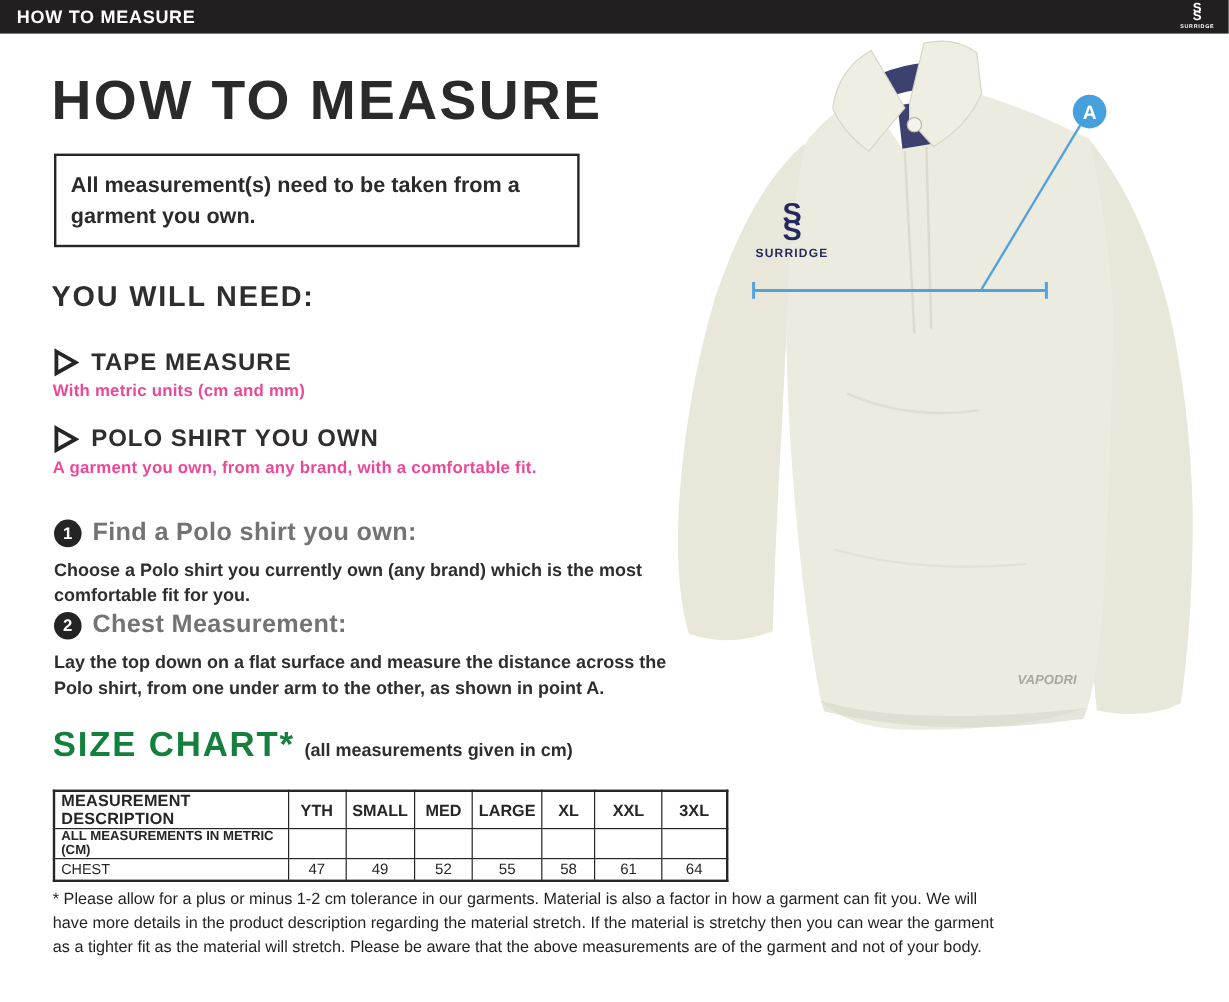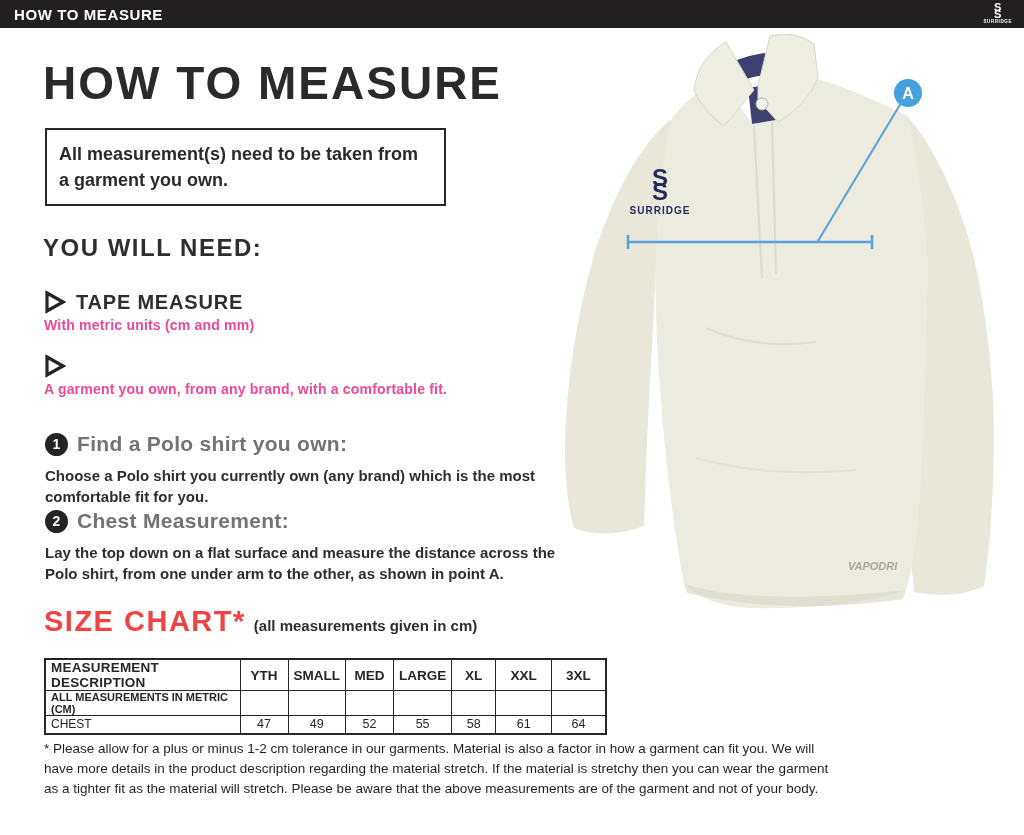--- a/index.html
+++ b/index.html
@@ -11,21 +11,21 @@
   .topbar { position:absolute; top:0; left:0; width:1024px; height:28px; background:#221f20;
     display:flex; align-items:center; justify-content:space-between; padding:0 8px 0 14px; }
   .topbar-title { color:#fff; font-size:15px; font-weight:bold; letter-spacing:.6px; }
   .topbar-logo { display:flex; flex-direction:column; align-items:center; line-height:1; padding-right:4px; }
   .topbar-logo .s-glyph { color:#fff; font-weight:bold; font-size:11px; line-height:7px; letter-spacing:0; }
   .topbar-logo .s-word { color:#fff; font-size:4.5px; font-weight:bold; letter-spacing:.6px; margin-top:2px; }
 
   
   .main-title { position:absolute; left:43px; top:56px; font-size:46px; font-weight:bold;
     letter-spacing:2px; color:#2a2a2a; }
-  .notice-box { position:absolute; left:45px; top:128px; width:401px; border:2px solid #262626;
+  .notice-box { position:absolute; left:45px; top:128px; width:438px; border:2px solid #262626;
     padding:11px 12px; }
   .notice-box p { font-size:18px; font-weight:bold; line-height:26px; color:#2a2a2a; }
 
   
   .ywn-heading { position:absolute; left:43px; top:234px; font-size:24px; font-weight:bold;
     letter-spacing:1.5px; color:#2e2e2e; }
   .need-item { position:absolute; left:44px; width:540px; }
   .need-item.first { top:290px; }
   .need-item.second { top:354px; }
   .need-row { display:flex; align-items:center; gap:10px; }
@@ -37,21 +37,21 @@
   .step.first { top:432px; }
   .step.second { top:509px; }
   .step-head { display:flex; align-items:center; gap:9px; }
   .step-badge { width:23px; height:23px; border-radius:50%; background:#242424; color:#fff;
     font-size:14px; font-weight:bold; display:flex; align-items:center; justify-content:center; flex:0 0 auto; }
   .step-title { font-size:21px; font-weight:bold; color:#737373; letter-spacing:.3px; }
   .step-desc { margin-top:9px; font-size:15px; font-weight:bold; line-height:21px; color:#2e2e2e; width:525px; }
 
   
   .sc-heading-row { position:absolute; left:44px; top:607px; display:flex; align-items:flex-end; gap:8px; }
-  .sc-heading { font-size:29px; font-weight:bold; letter-spacing:1.5px; color:#ef4444; line-height:1; }
+  .sc-heading { font-size:29px; font-weight:bold; letter-spacing:1.5px; color:#15803d; line-height:1; }
   .sc-subtitle { font-size:15px; font-weight:bold; color:#2e2e2e; padding-bottom:2px; }
   table.size-table { position:absolute; left:44px; top:658px; border-collapse:collapse; table-layout:fixed; }
   table.size-table col.c-desc { width:195px; }
   table.size-table th, table.size-table td { border:1.5px solid #262626; padding:0 5px; }
   table.size-table { border:2px solid #262626;padding-left:18px; }
   th.h-desc { font-size:13.5px; font-weight:bold; text-align:left; height:27px; letter-spacing:.2px; }
   th.h-size { font-size:13.5px; font-weight:bold; text-align:center; }
   td.r-label { font-size:11px; font-weight:bold; text-align:left; height:16px; }
   td.r-label2 { font-size:12px; font-weight:normal; text-align:left; height:18px; }
   td.r-val { font-size:12.5px; text-align:center; }
@@ -92,20 +92,21 @@
       <span class="need-label">TAPE MEASURE</span>
     </div>
     <div class="need-desc">With metric units (cm and mm)</div>
   </div>
 
   <div class="need-item second">
     <div class="need-row">
       <svg width="22" height="24" viewBox="0 0 22 24">
         <polygon points="3,3 19,12 3,21" fill="none" stroke="#262626" stroke-width="3.2"></polygon>
       </svg>
+      <span class="need-label">POLO SHIRT YOU OWN</span>
     </div>
     <div class="need-desc">A garment you own, from any brand, with a comfortable fit.</div>
   </div>
 
   <div class="step first">
     <div class="step-head">
       <span class="step-badge">1</span>
       <span class="step-title">Find a Polo shirt you own:</span>
     </div>
     <div class="step-desc">Choose a Polo shirt you currently own (any brand) which is the most comfortable fit for you.</div>

